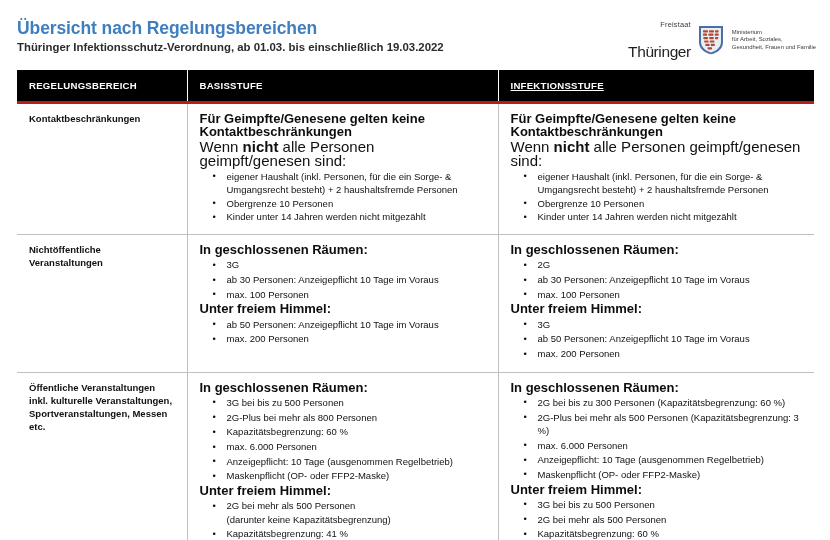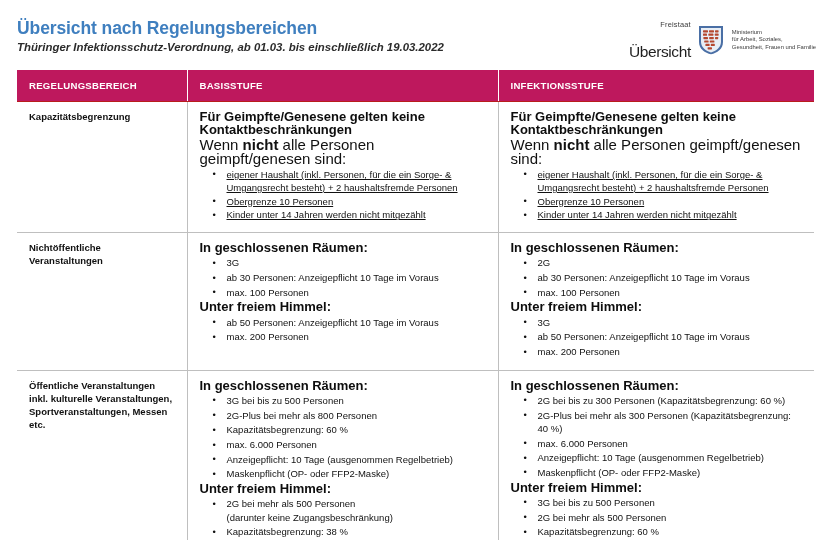--- a/index.html
+++ b/index.html
@@ -43,21 +43,20 @@
     font-weight: bold;
     color: #3f7fbf;
     letter-spacing: -0.1px;
     line-height: 20px;
     margin: 0;
     white-space: nowrap;
   }
   .doc-subtitle {
     font-family: "Liberation Sans", sans-serif;
     font-size: 11.4px;
-    font-style: italic;
     font-weight: bold;
     color: #2b2b2b;
     line-height: 15px;
     margin: 2px 0 0 0;
     white-space: nowrap;
   }
 
   
   .logo {
     position: absolute;
@@ -110,34 +109,34 @@
     top: 70px;
     width: 797px;
     border-collapse: collapse;
     table-layout: fixed;
   }
   .reg-table col.c1 { width: 170px; }
   .reg-table col.c2 { width: 311px; }
   .reg-table col.c3 { width: 316px; }
 
   .reg-table thead th {
-    background: #be185d;
+    background: #000000;
     color: #ffffff;
     font-family: "Liberation Sans", sans-serif;
     font-size: 9.6px;
     font-weight: bold;
     letter-spacing: 0.25px;
     text-align: left;
     padding: 9px 0 9px 12px;
     height: 13px;
     vertical-align: middle;
     border-right: 1px solid #ffffff;
-    border-bottom: 1px solid #b91c1c;
-  }
-  .reg-table thead th:last-child { border-right: none; }
+    border-bottom: 3px solid #b91c1c;
+  }
+  .reg-table thead th:last-child { border-right: none; text-decoration: underline; }
 
   .reg-table tbody td {
     vertical-align: top;
     border-top: 1px solid #bfbfbf;
     border-right: 1px solid #bfbfbf;
     padding: 8px 10px 10px 12px;
     font-family: "Liberation Sans", sans-serif;
     font-size: 9.5px;
     line-height: 13.2px;
     color: #111111;
@@ -180,39 +179,39 @@
     padding-left: 0;
   }
   ul.rules li::before {
     content: "\2022";
     position: absolute;
     left: -14px;
     top: -0.5px;
     font-size: 9.5px;
     color: #111111;
   }
-  ul.rules.tight li { margin-bottom: 0.5px; text-decoration: underline; }
+  ul.rules.tight li { margin-bottom: 0.5px; }
   .cont-line { display: block; }
 </style>
 </head>
 <body>
 
 <div class="page">
 
   <div class="doc-header">
 
     <div class="title-block">
       <div class="doc-title">Übersicht nach Regelungsbereichen</div>
       <div class="doc-subtitle">Thüringer Infektionsschutz-Verordnung, ab 01.03. bis einschließlich 19.03.2022</div>
     </div>
 
     <div class="logo">
       <div class="logo-wordmark">
         <span class="logo-freistaat">Freistaat</span>
-        <span class="logo-thueringen">Übersicht</span>
+        <span class="logo-thueringen">Thüringer</span>
       </div>
       <svg class="logo-crest" viewBox="0 0 26 30">
         <path d="M1 1 H25 V17 C25 24 19 28 13 29.3 C7 28 1 24 1 17 Z" fill="#4a6fa5"></path>
         <path d="M3 3 H23 V16.8 C23 22.6 18 26.2 13 27.4 C8 26.2 3 22.6 3 16.8 Z" fill="#e8eef5"></path>
         <g fill="#b5482f">
           <rect x="5" y="5.2" width="5" height="2.2" rx="0.6"></rect>
           <rect x="11" y="5.2" width="5" height="2.2" rx="0.6"></rect>
           <rect x="17" y="5.2" width="3.6" height="2.2" rx="0.6"></rect>
           <rect x="5" y="8.6" width="4" height="2.2" rx="0.6"></rect>
           <rect x="10.4" y="8.6" width="5" height="2.2" rx="0.6"></rect>
@@ -245,21 +244,21 @@
     <thead>
       <tr>
         <th>REGELUNGSBEREICH</th>
         <th>BASISSTUFE</th>
         <th>INFEKTIONSSTUFE</th>
       </tr>
     </thead>
     <tbody>
 
       <tr>
-        <td class="col-area">Kapazitätsbegrenzung</td>
+        <td class="col-area">Kontaktbeschränkungen</td>
 
         <td>
           <div class="sub-head">Für Geimpfte/Genesene gelten keine Kontaktbeschränkungen</div>
           <p class="lead"><span>Wenn </span><strong>nicht</strong><span> alle Personen geimpft/genesen sind:</span></p>
           <ul class="rules tight">
             <li><span>eigener Haushalt (inkl. Personen, für die ein Sorge- &amp;</span><span class="cont-line">Umgangsrecht besteht) + 2 haushaltsfremde Personen</span></li>
             <li>Obergrenze 10 Personen</li>
             <li>Kinder unter 14 Jahren werden nicht mitgezählt</li>
           </ul>
         </td>
@@ -316,33 +315,33 @@
           <ul class="rules">
             <li>3G bei bis zu 500 Personen</li>
             <li>2G-Plus bei mehr als 800 Personen</li>
             <li>Kapazitätsbegrenzung: 60 %</li>
             <li>max. 6.000 Personen</li>
             <li>Anzeigepflicht: 10 Tage (ausgenommen Regelbetrieb)</li>
             <li>Maskenpflicht (OP- oder FFP2-Maske)</li>
           </ul>
           <div class="sub-head spaced">Unter freiem Himmel:</div>
           <ul class="rules">
-            <li><span>2G bei mehr als 500 Personen</span><span class="cont-line">(darunter keine Zugangsbeschränkung)</span></li>
-            <li>Kapazitätsbegrenzung: 38 %</li>
+            <li><span>2G bei mehr als 500 Personen</span><span class="cont-line">(darunter keine Kapazitätsbegrenzung)</span></li>
+            <li>Kapazitätsbegrenzung: 41 %</li>
             <li>max. 25.000 Personen</li>
             <li>Anzeigepflicht: 10 Tage (ausgenommen Regelbetrieb)</li>
 
           </ul>
         </td>
 
         <td>
           <div class="sub-head">In geschlossenen Räumen:</div>
           <ul class="rules">
             <li>2G bei bis zu 300 Personen (Kapazitätsbegrenzung: 60 %)</li>
-            <li>2G-Plus bei mehr als 300 Personen (Kapazitätsbegrenzung: 40 %)</li>
+            <li>2G-Plus bei mehr als 500 Personen (Kapazitätsbegrenzung: 3 %)</li>
             <li>max. 6.000 Personen</li>
             <li>Anzeigepflicht: 10 Tage (ausgenommen Regelbetrieb)</li>
             <li>Maskenpflicht (OP- oder FFP2-Maske)</li>
           </ul>
           <div class="sub-head spaced">Unter freiem Himmel:</div>
           <ul class="rules">
             <li>3G bei bis zu 500 Personen</li>
             <li>2G bei mehr als 500 Personen</li>
             <li>Kapazitätsbegrenzung: 60 %</li>
             <li>max. 25.000 Personen</li>

